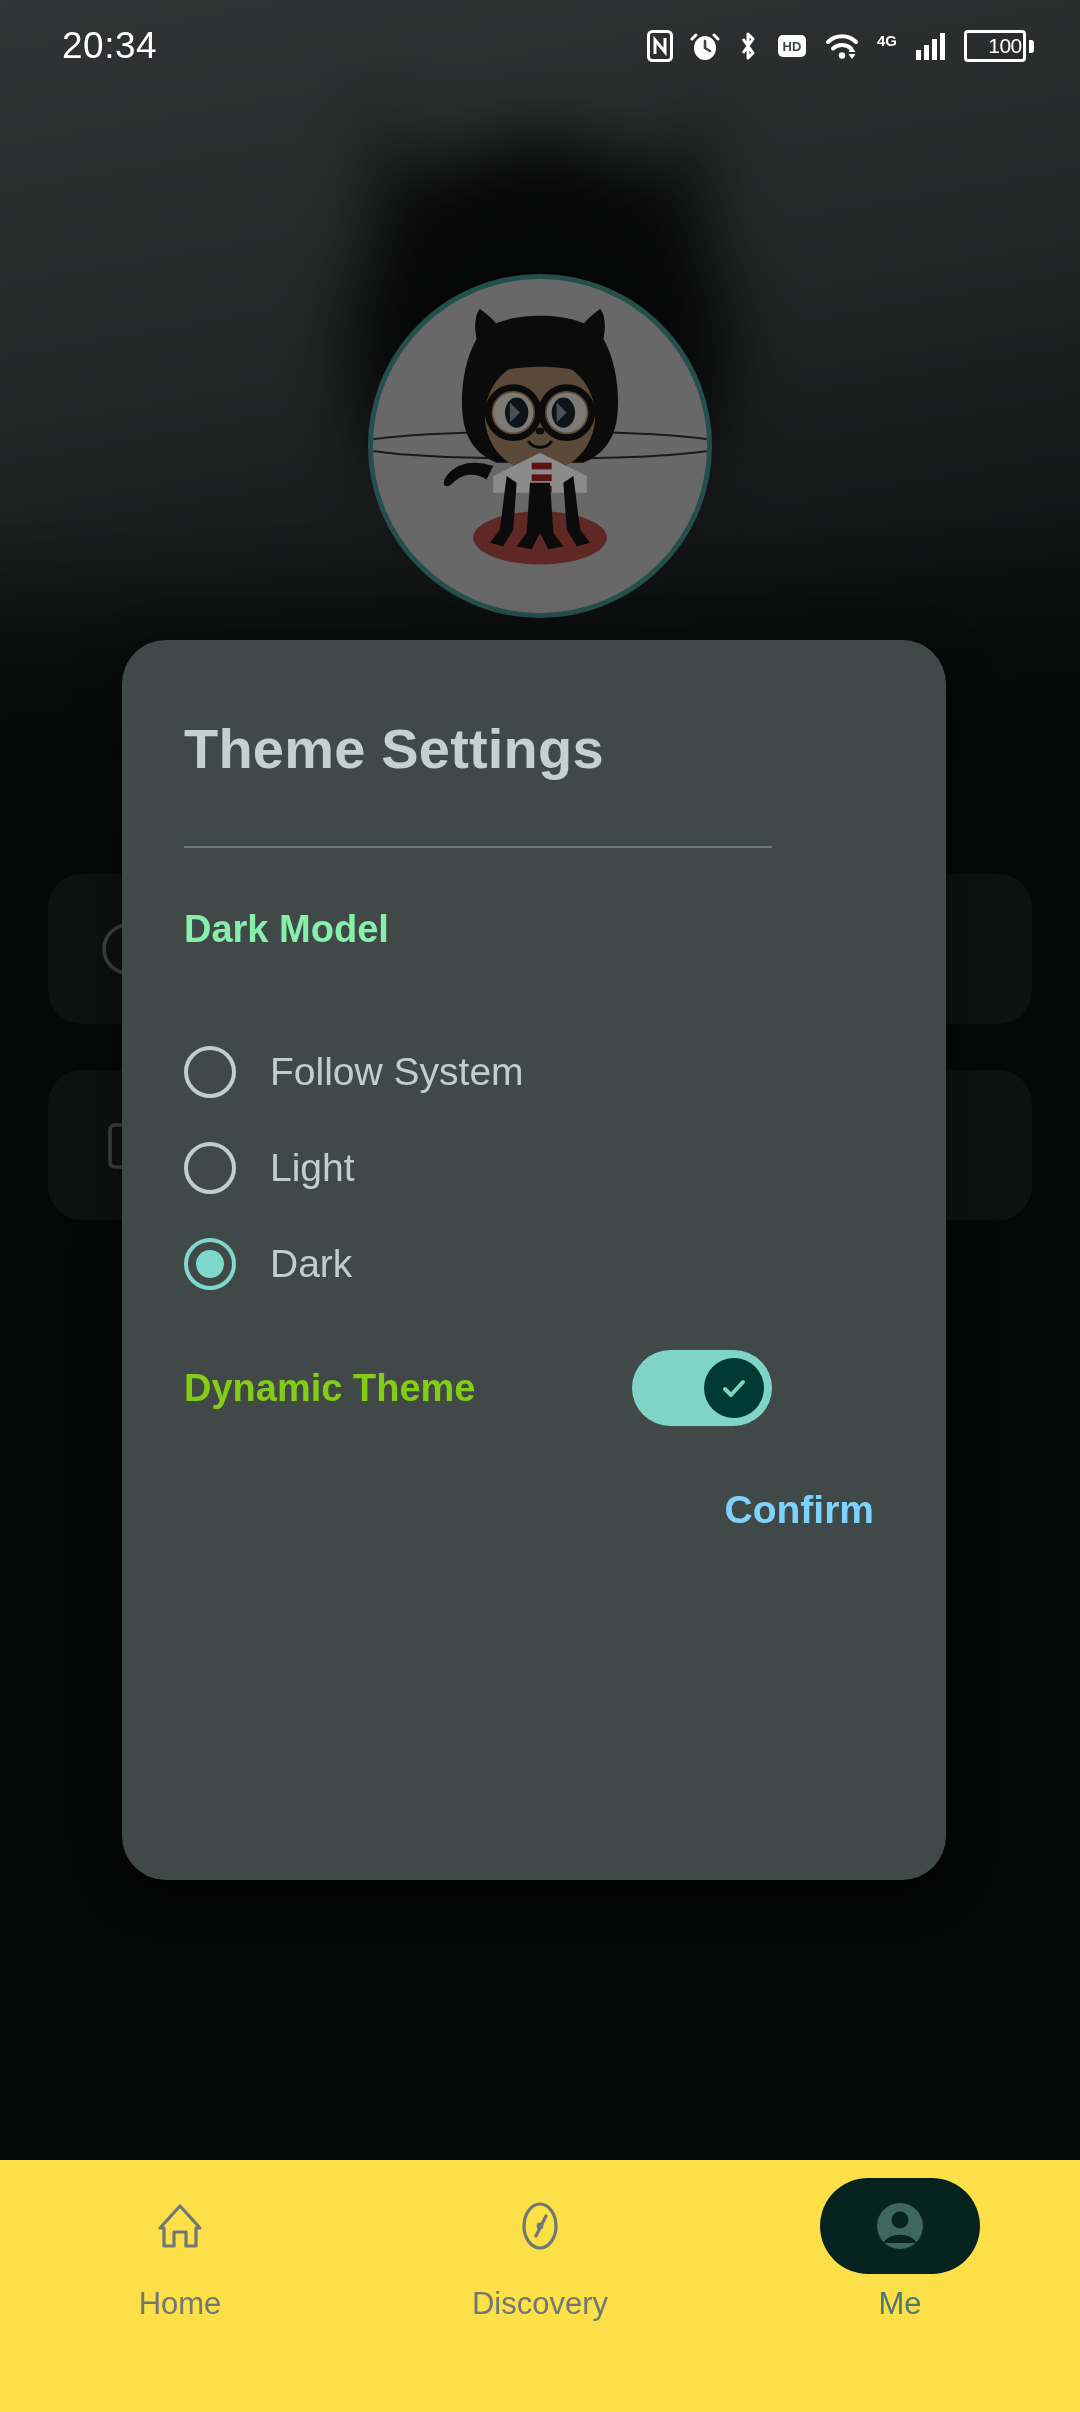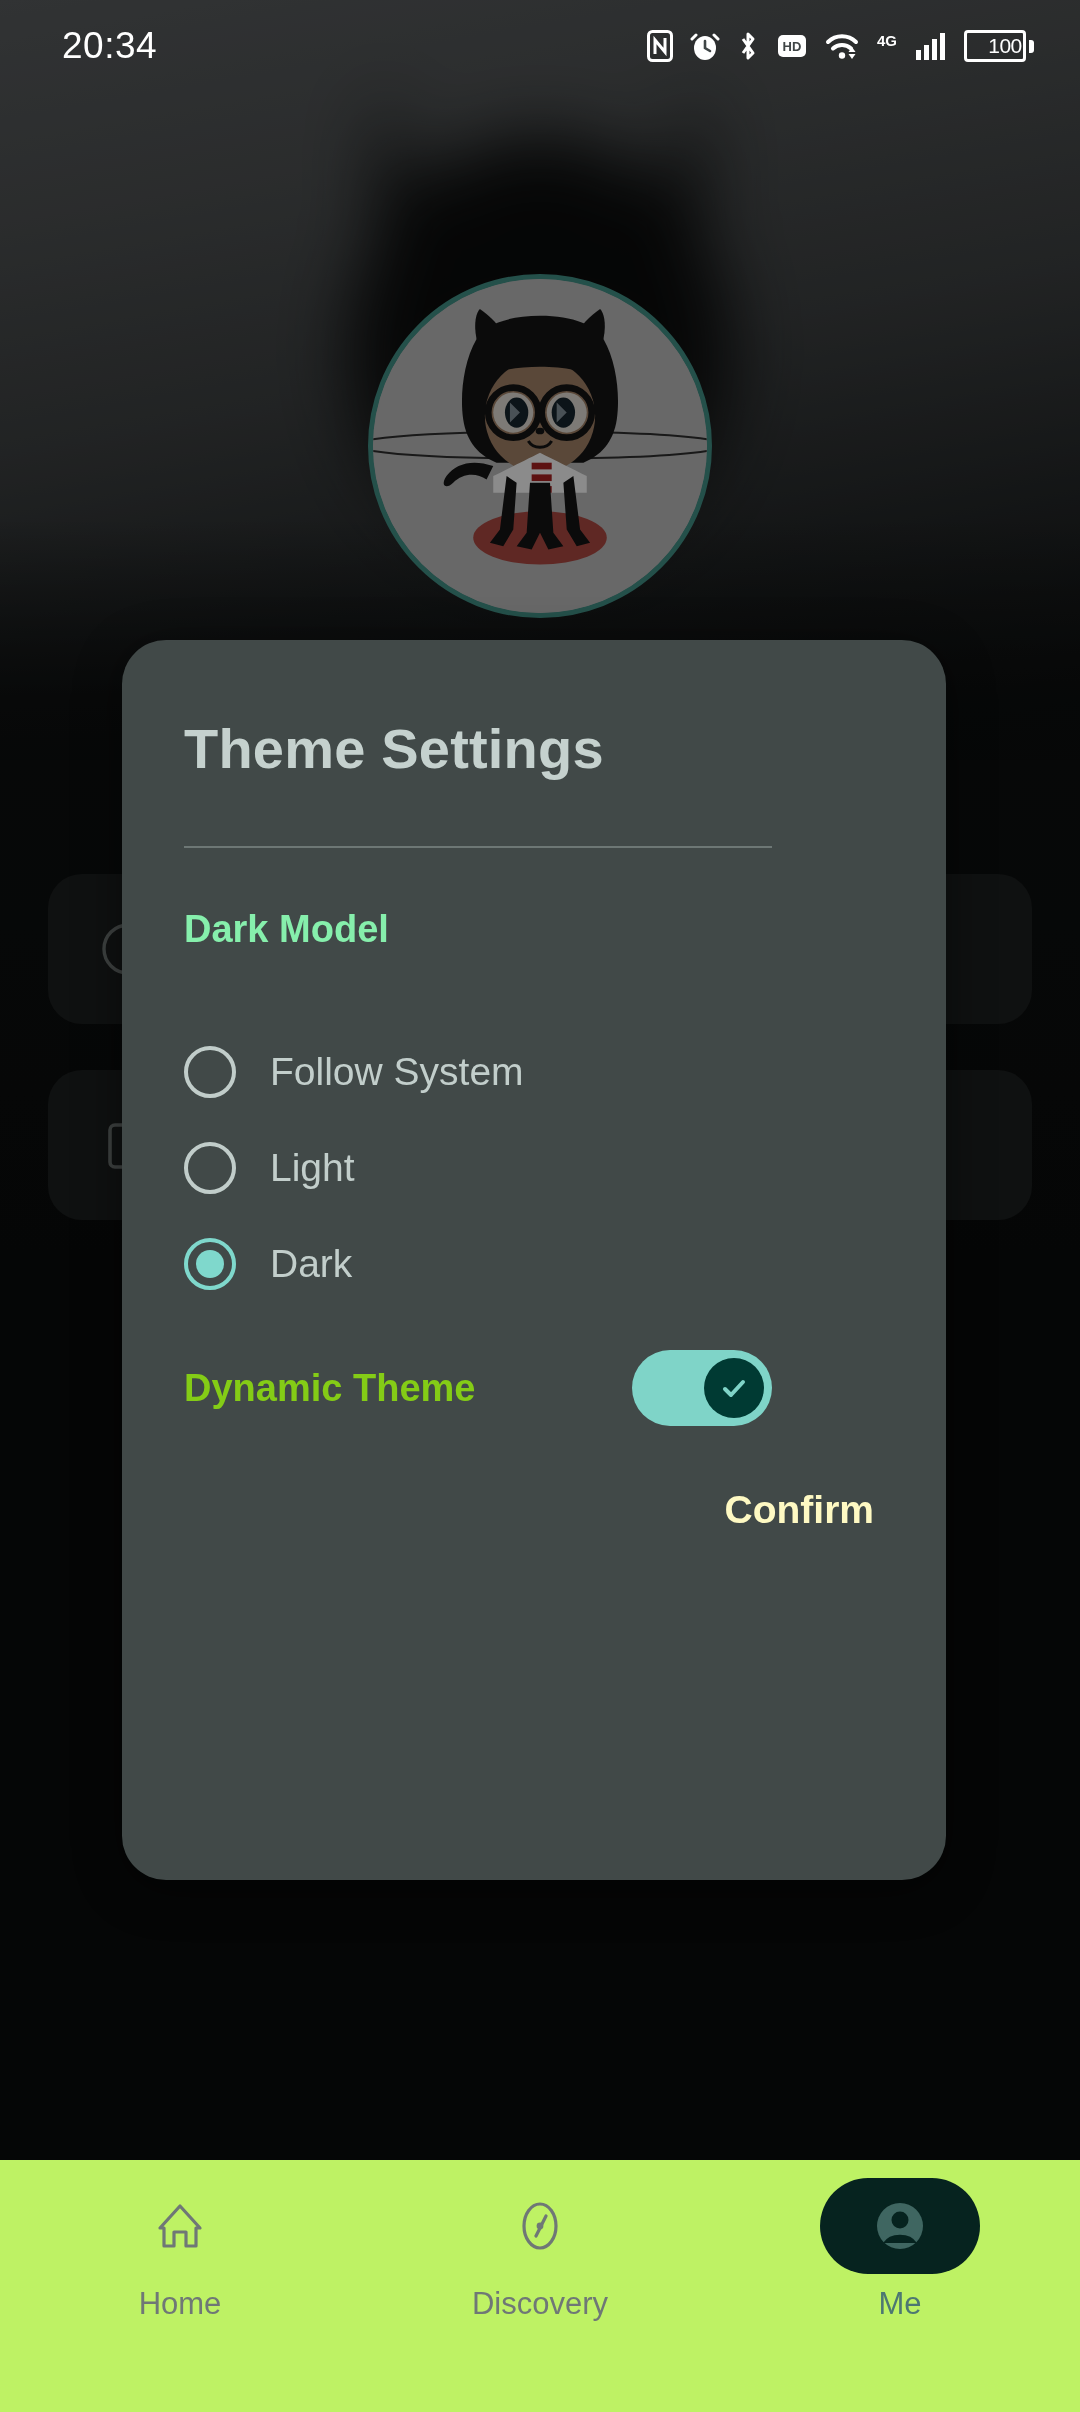--- a/index.html
+++ b/index.html
@@ -139,30 +139,30 @@
   .switch-thumb {
     position: absolute; right: 8px; top: 8px;
     width: 60px; height: 60px; border-radius: 50%;
     background: #003a33;
     display: flex; align-items: center; justify-content: center;
   }
   .switch-thumb svg { display: block; }
 
   .confirm-btn {
     position: absolute; right: 58px; top: 838px;
-    color: #fef9c3; font-size: 39px; font-weight: bold;
+    color: #7dd3fc; font-size: 39px; font-weight: bold;
     background: none; border: none; cursor: pointer;
     font-family: "Liberation Sans", sans-serif;
     padding: 10px 14px;
   }
 
   
   .bottomnav {
     position: absolute; left: 0; bottom: 0; width: 1080px; height: 252px;
-    background: #bef264;
+    background: #fde047;
     display: flex; align-items: flex-start; z-index: 35;
     padding-top: 18px;
   }
   .nav-item {
     flex: 1; display: flex; flex-direction: column; align-items: center; gap: 12px;
   }
   .nav-pill {
     width: 160px; height: 96px; border-radius: 48px;
     display: flex; align-items: center; justify-content: center;
   }

